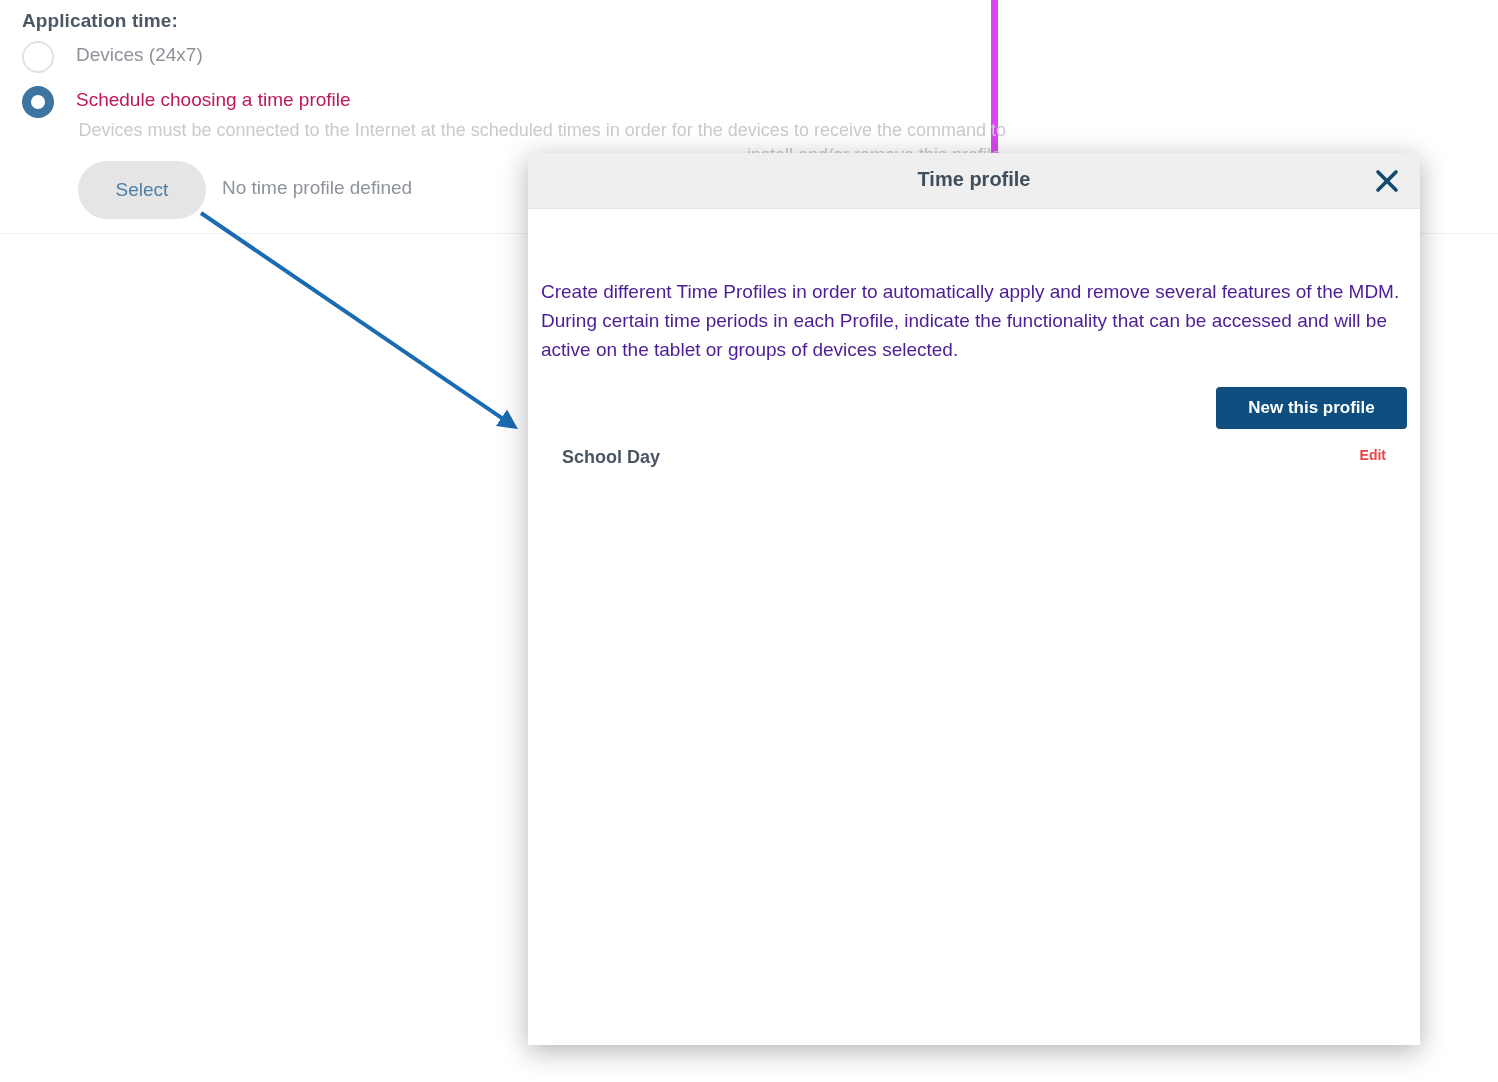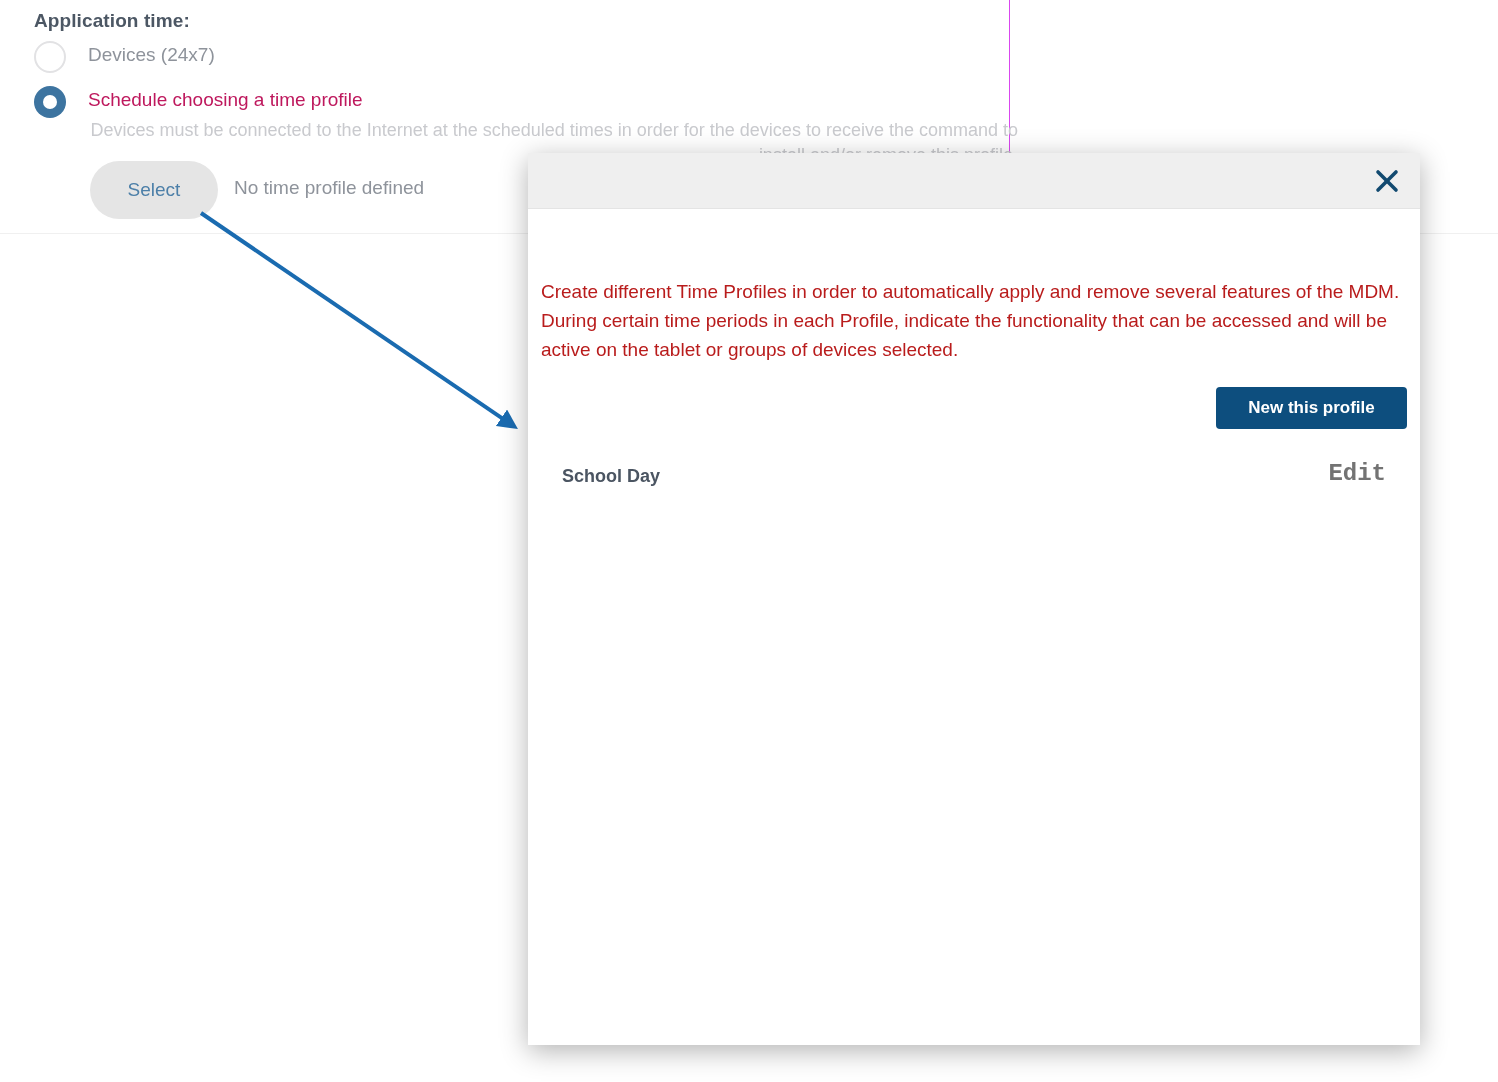--- a/index.html
+++ b/index.html
@@ -12,25 +12,25 @@
     height: 1082px;
     position: relative;
     overflow: hidden;
     font-family: "Liberation Sans", sans-serif;
     -webkit-font-smoothing: antialiased;
   }
 
   
   #bg-panel {
     position: absolute;
-    left: 12px; top: 0;
+    left: 0; top: 0;
     width: 998px;
     height: 234px;
     background: #ffffff;
-    border-right: 1px solid #d946ef;
+    border-right: 7px solid #d946ef;
     box-sizing: border-box;
   }
   #bg-divider {
     position: absolute;
     left: 0; top: 233px;
     width: 1498px;
     height: 1px;
     background: #f0f0f0;
   }
 
@@ -175,21 +175,21 @@
     position: relative;
     padding: 0;
   }
   #modal-desc {
     position: absolute;
     left: 13px;
     top: 68px;
     width: 862px;
     font-size: 19px;
     line-height: 29px;
-    color: #b91c1c;
+    color: #4c1d95;
   }
   #new-profile-button {
     position: absolute;
     left: 688px;
     top: 178px;
     width: 191px;
     height: 42px;
     background: #0d4e7e;
     color: #ffffff;
     font-family: "Liberation Sans", sans-serif;
@@ -205,36 +205,35 @@
     left: 0;
     top: 238px;
     width: 892px;
   }
   .profile-row {
     position: relative;
     height: 40px;
     padding: 0 34px;
     box-sizing: border-box;
     display: flex;
-    align-items: flex-end;
+    align-items: flex-start;
     justify-content: space-between;
     cursor: pointer;
   }
   .profile-name {
     font-size: 18px;
     font-weight: bold;
     color: #4b5562;
   }
   .profile-edit {
-    font-size: 24px;
-    font-weight: bold;
-    color: #737373;
+    font-size: 14px;
+    font-weight: bold;
+    color: #ef4444;
     text-decoration: none;
     cursor: pointer;
-    font-family: Liberation Mono, monospace;
   }
 </style>
 </head>
 <body>
 
 <div id="bg-panel">
 
   <div class="section-label">Application time:</div>
 
   <div class="radio-row" id="radio-row-fulltime">
@@ -260,20 +259,21 @@
     <marker id="arrowhead" markerWidth="5" markerHeight="5" refX="3.2" refY="2.5" orient="auto">
       <path d="M0,0 L5,2.5 L0,5 z" fill="#1a6bb0"></path>
     </marker>
   </defs>
   <line x1="201" y1="213" x2="512" y2="425" stroke="#1a6bb0" stroke-width="4" marker-end="url(#arrowhead)"></line>
 </svg>
 
 <div id="modal">
 
   <div id="modal-header">
+    <div id="modal-title">Time profile</div>
     <button id="modal-close" aria-label="Close">
       <svg width="26" height="26" viewBox="0 0 26 26" xmlns="http://www.w3.org/2000/svg">
         <line x1="4" y1="4" x2="22" y2="22" stroke="#124a70" stroke-width="3.6" stroke-linecap="round"></line>
         <line x1="22" y1="4" x2="4" y2="22" stroke="#124a70" stroke-width="3.6" stroke-linecap="round"></line>
       </svg>
     </button>
   </div>
 
   <div id="modal-body">
     <div id="modal-desc">Create different Time Profiles in order to automatically apply and remove several features of the MDM. During certain time periods in each Profile, indicate the functionality that can be accessed and will be active on the tablet or groups of devices selected.</div>

